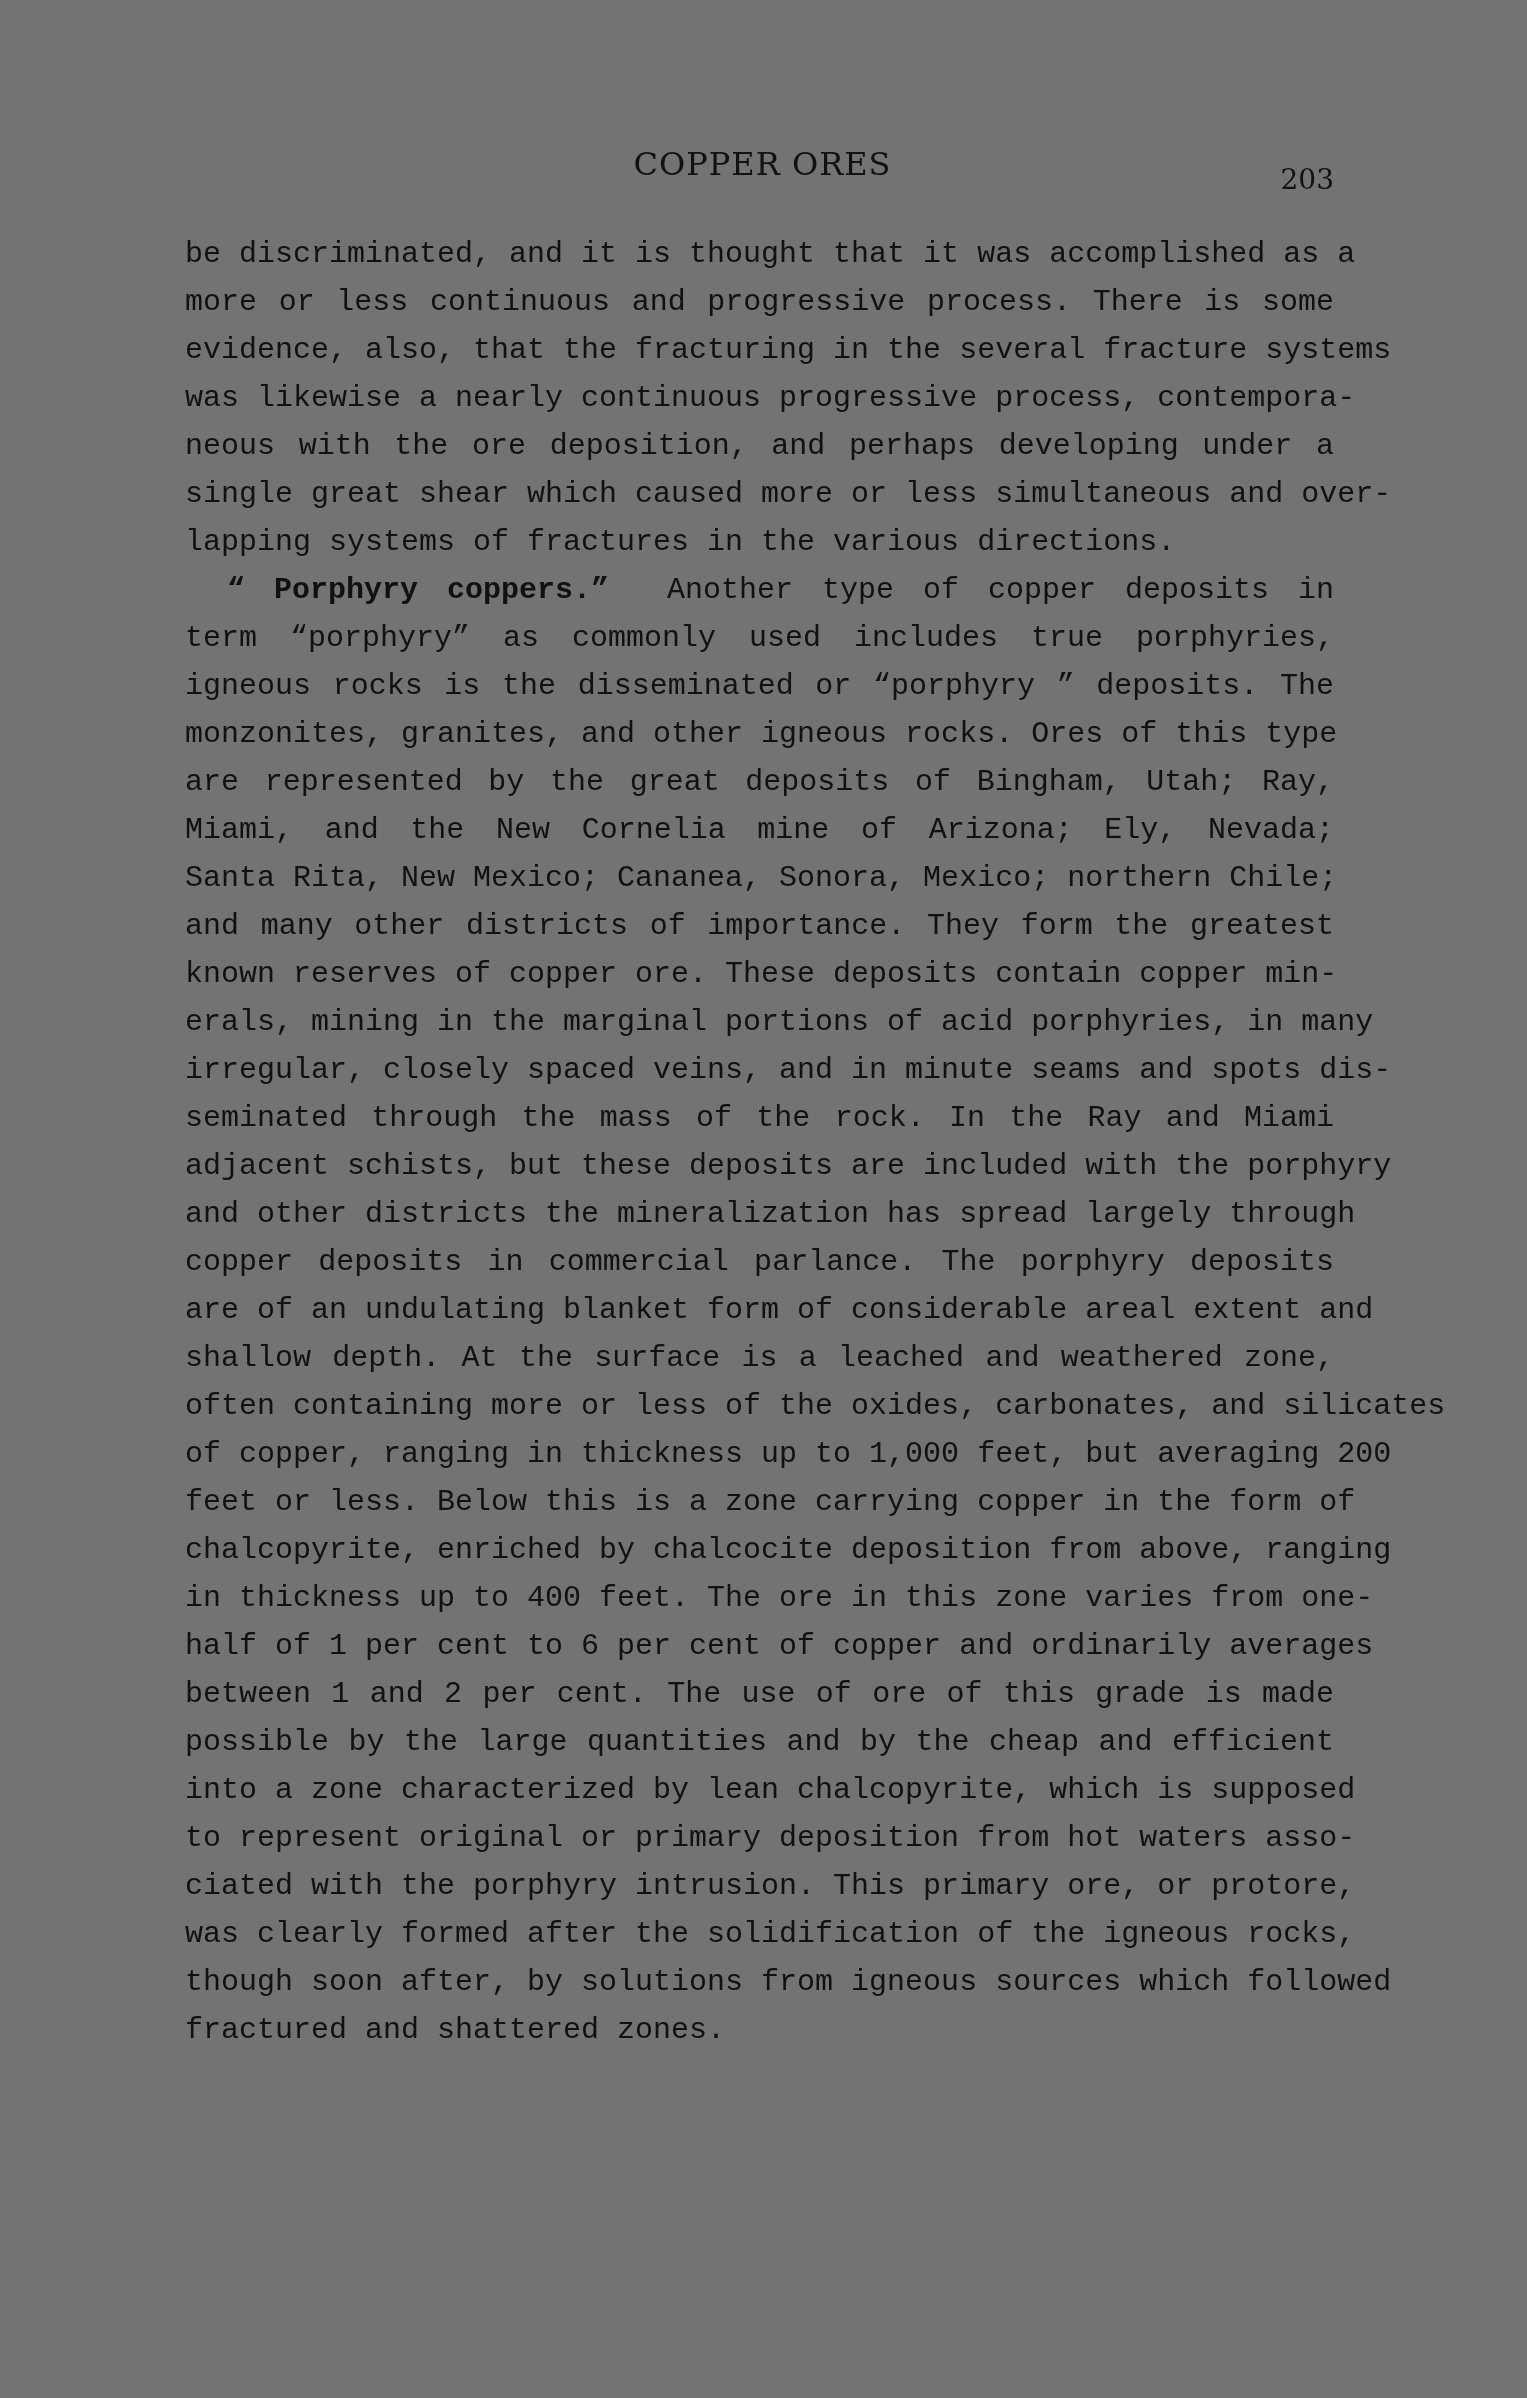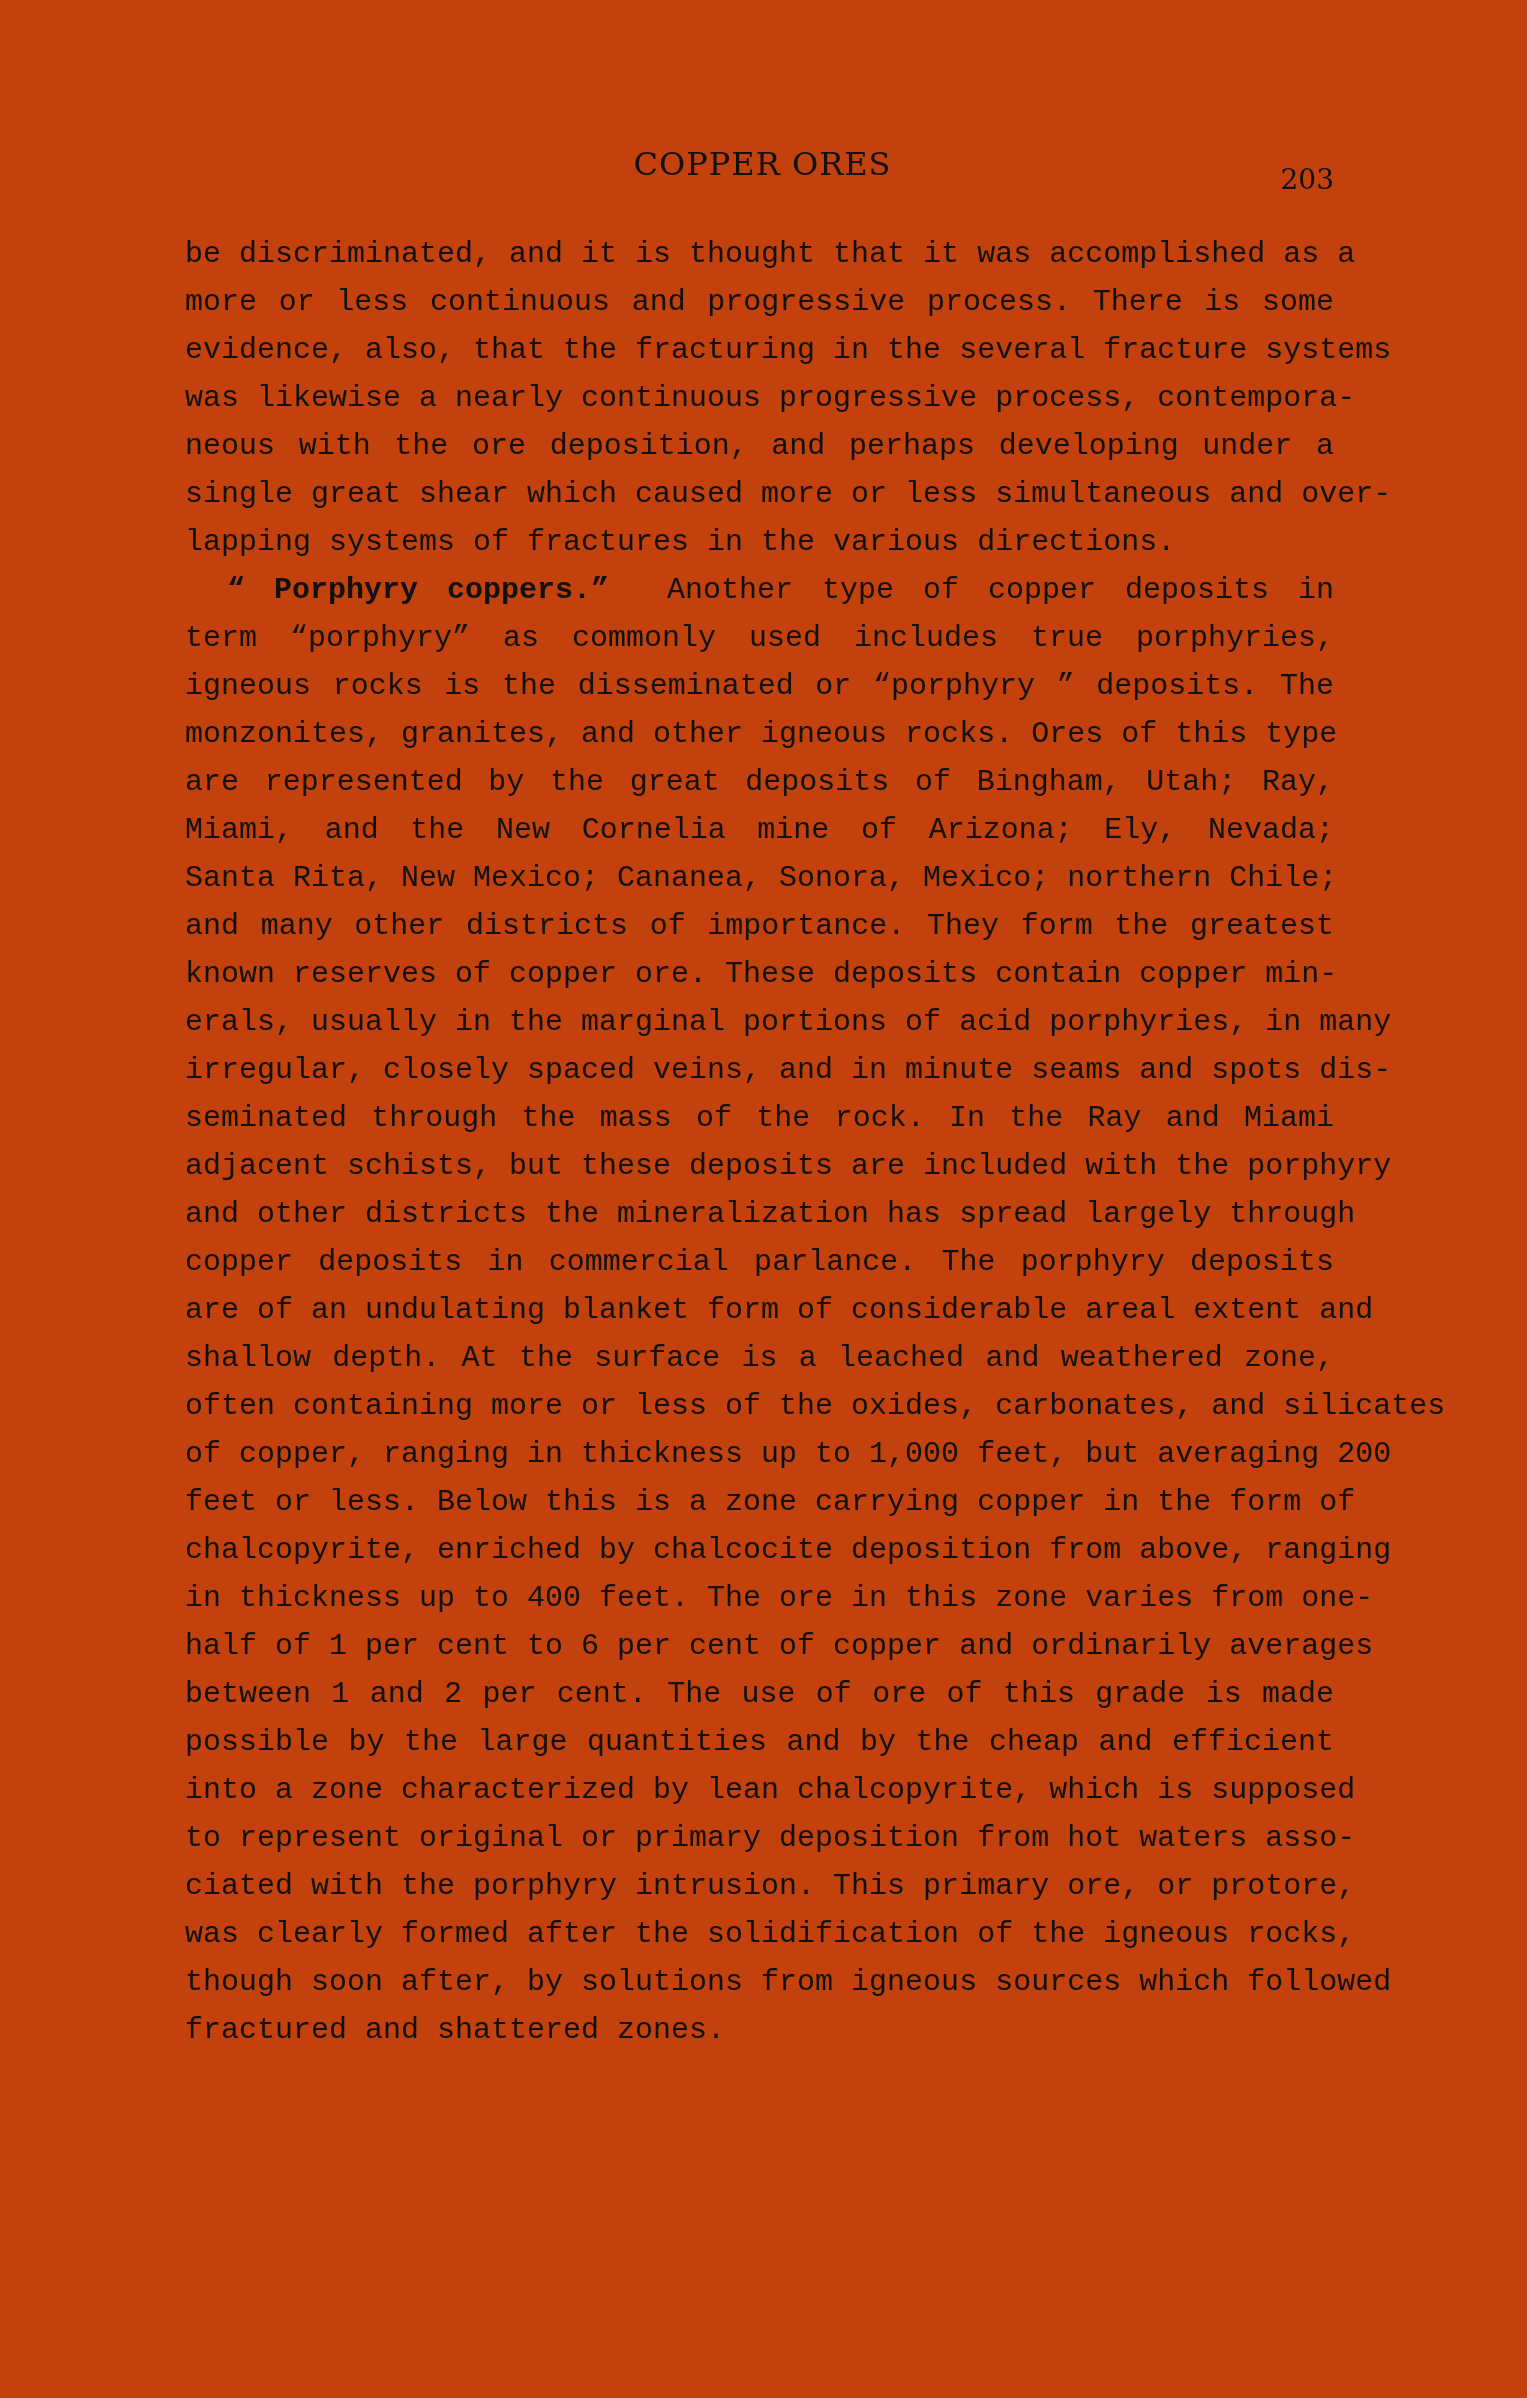--- a/index.html
+++ b/index.html
@@ -13,21 +13,21 @@
     position: relative;
     overflow: hidden;
     color: #111111;
     font-family: "DejaVu Serif", "Liberation Serif", serif;
   }
   .page {
     position: absolute;
     left: 0; top: 0;
     width: 1527px;
     height: 2398px;
-    background: #c2410c;
+    background: #737373;
   }
   .running-head {
     position: absolute;
     top: 143px;
     left: 183px;
     width: 1151px;
     height: 42px;
   }
   .running-title {
     position: absolute;
@@ -99,21 +99,21 @@
     <div>
       <span class="line indent"><span class="run-bold">“ Porphyry coppers.”</span>&nbsp;&nbsp;<span>Another type of copper deposits in</span></span>
       <span class="line">term “porphyry” as commonly used includes true porphyries,</span>
       <span class="line">igneous rocks is the disseminated or “porphyry ” deposits.  The</span>
       <span class="line">monzonites, granites, and other igneous rocks.  Ores of this type</span>
       <span class="line">are represented by the great deposits of Bingham, Utah; Ray,</span>
       <span class="line">Miami, and the New Cornelia mine of Arizona; Ely, Nevada;</span>
       <span class="line">Santa Rita, New Mexico; Cananea, Sonora, Mexico; northern Chile;</span>
       <span class="line">and many other districts of importance.  They form the greatest</span>
       <span class="line">known reserves of copper ore.  These deposits contain copper min-</span>
-      <span class="line">erals, usually in the marginal portions of acid porphyries, in many</span>
+      <span class="line">erals, mining in the marginal portions of acid porphyries, in many</span>
       <span class="line">irregular, closely spaced veins, and in minute seams and spots dis-</span>
       <span class="line">seminated through the mass of the rock.  In the Ray and Miami</span>
       <span class="line">adjacent schists, but these deposits are included with the porphyry</span>
       <span class="line">and other districts the mineralization has spread largely through</span>
       <span class="line">copper deposits in commercial parlance.  The porphyry deposits</span>
       <span class="line">are of an undulating blanket form of considerable areal extent and</span>
       <span class="line">shallow depth.  At the surface is a leached and weathered zone,</span>
       <span class="line">often containing more or less of the oxides, carbonates, and silicates</span>
       <span class="line">of copper, ranging in thickness up to 1,000 feet, but averaging 200</span>
       <span class="line">feet or less.  Below this is a zone carrying copper in the form of</span>

